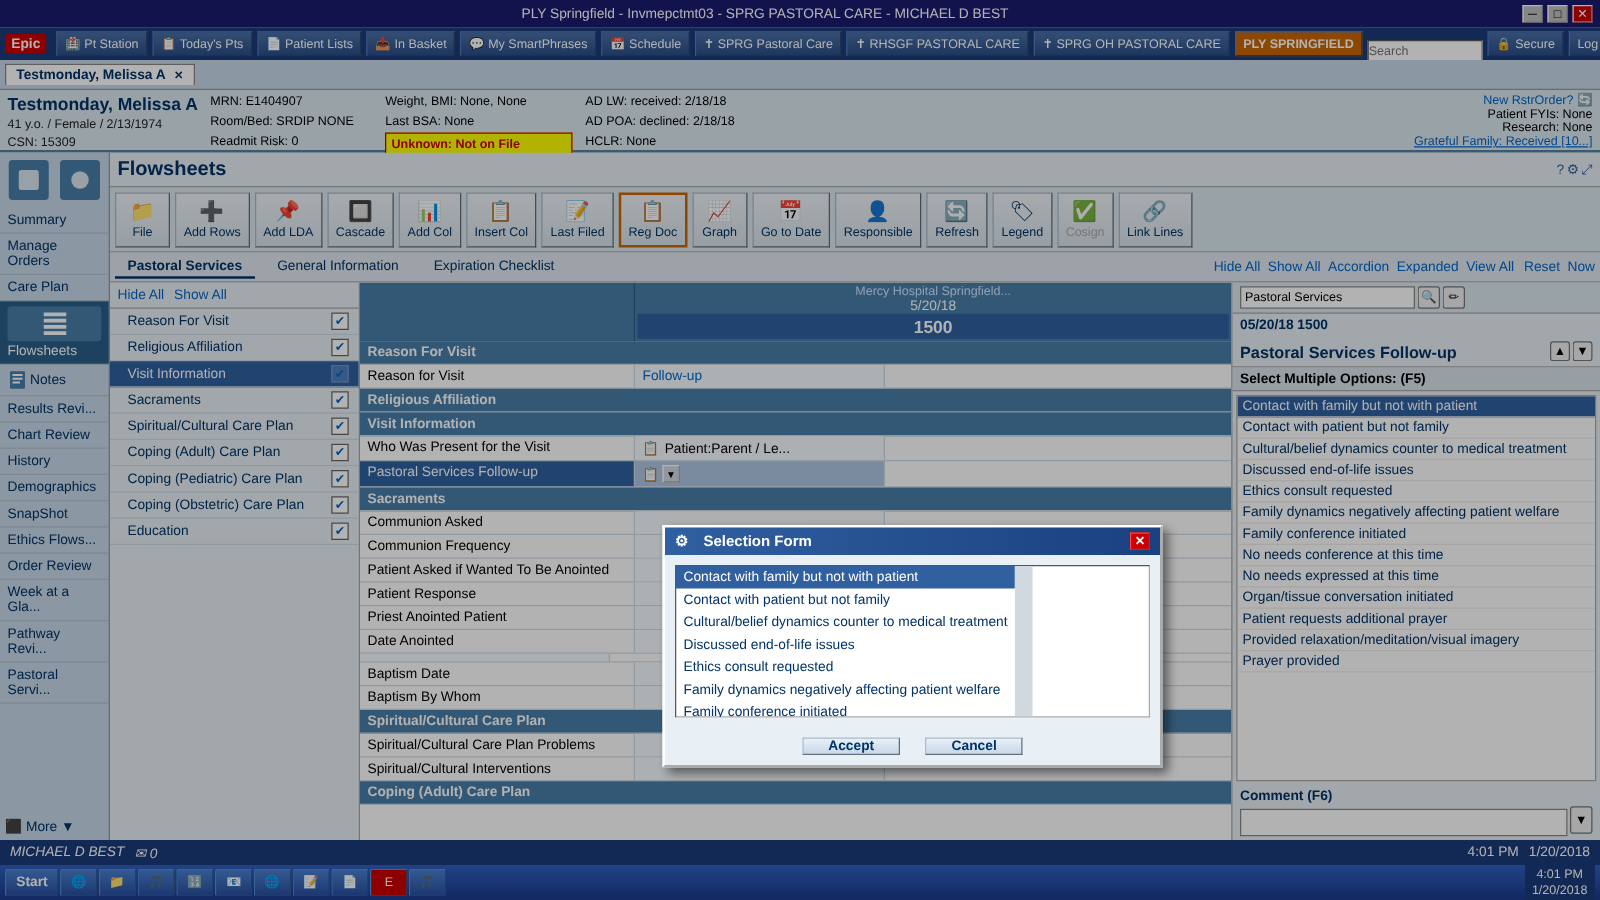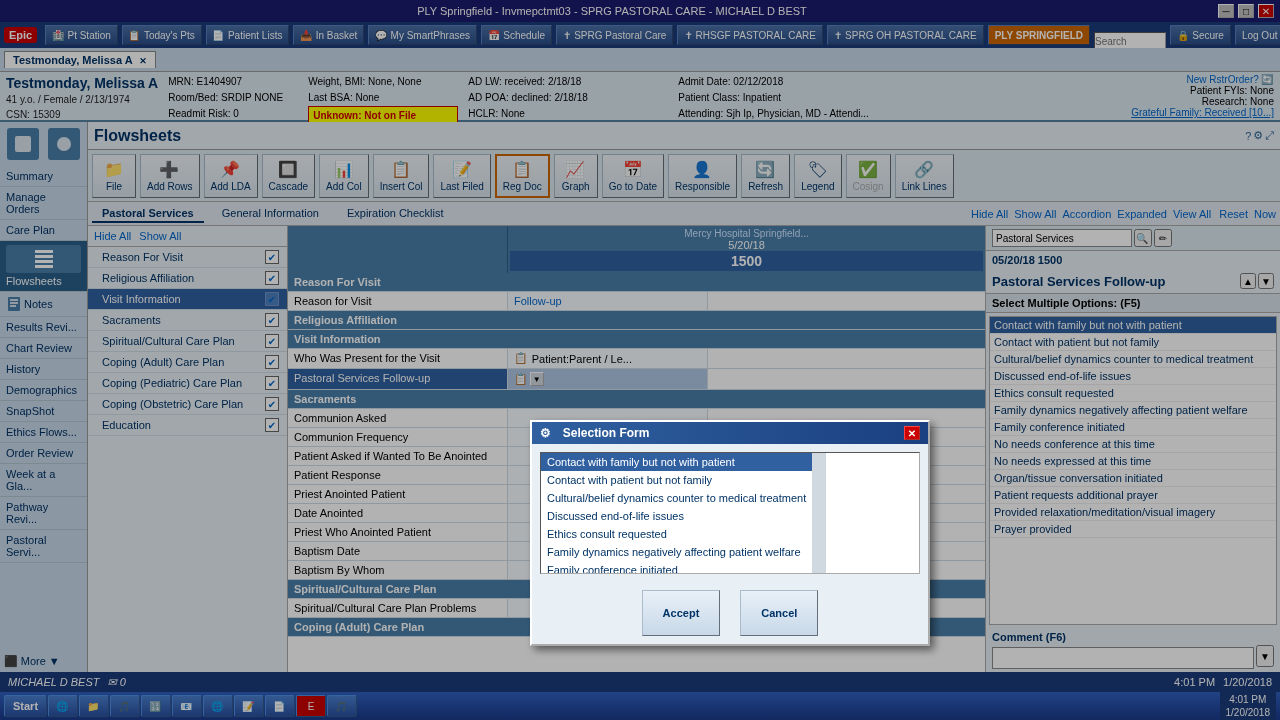--- a/index.html
+++ b/index.html
@@ -105,21 +105,21 @@
     .modal { background: #e8eff5; border: 2px outset #ffffff; box-shadow: 4px 4px 8px rgba(0,0,0,0.5); width: 400px; }
     .modal-title { background: linear-gradient(to right, #3060a0, #1a4080); color: white; padding: 4px 8px; display: flex; align-items: center; justify-content: space-between; font-size: 12px; font-weight: bold; }
     .modal-close { background: #cc0000; color: white; border: 1px outset #ff4444; width: 16px; height: 14px; cursor: pointer; display: flex; align-items: center; justify-content: center; font-size: 10px; font-weight: bold; }
     .modal-icon { margin-right: 6px; }
     .modal-list-container { margin: 8px; background: white; border: 1px inset #aaa; }
     .modal-list { height: 120px; overflow-y: auto; }
     .modal-list-item { padding: 3px 6px; font-size: 11px; color: #003366; cursor: pointer; }
     .modal-list-item.selected { background: #3060a0; color: white; }
     .modal-scrollbar { width: 14px; background: #d0d8e0; }
     .modal-buttons { display: flex; justify-content: center; gap: 20px; padding: 8px; }
-    .modal-btn { background: linear-gradient(to bottom, #e8f0f8, #c8d8e8); border: 1px outset #aabbcc; padding: 16px 20px; cursor: pointer; font-size: 11px; color: #003366; font-weight: bold; }
+    .modal-btn { background: linear-gradient(to bottom, #e8f0f8, #c8d8e8); border: 1px outset #aabbcc; padding: 0 20px; cursor: pointer; font-size: 11px; color: #003366; font-weight: bold; }
 
     
     .modal-list-outer { display: flex; }
 
     
     .status-bar { background: #1a3a7a; color: white; padding: 2px 8px; display: flex; align-items: center; justify-content: space-between; height: 20px; font-size: 11px; }
     .status-left { display: flex; gap: 8px; align-items: center; font-style: italic; }
     .status-right { display: flex; gap: 8px; align-items: center; }
 
     
@@ -147,21 +147,21 @@
   <button class="nav-btn">📋 Today's Pts</button>
   <button class="nav-btn">📄 Patient Lists</button>
   <button class="nav-btn">📥 In Basket</button>
   <button class="nav-btn">💬 My SmartPhrases</button>
   <button class="nav-btn">📅 Schedule</button>
   <button class="nav-btn">✝ SPRG Pastoral Care</button>
   <button class="nav-btn">✝ RHSGF PASTORAL CARE</button>
   <button class="nav-btn">✝ SPRG OH PASTORAL CARE</button>
   <div style="margin-left:auto;display:flex;gap:4px;align-items:center;">
     <button class="nav-btn" style="background:#cc6600;font-weight:bold;">PLY SPRINGFIELD</button>
-    <input type="text" style="height: 18px; font-size: 10px; width: 72px; border: 1px inset rgb(170, 170, 170); margin-top: 12px;" placeholder="Search">
+    <input type="text" style="height: 18px; font-size: 10px; width: 92px; border: 1px inset rgb(170, 170, 170); margin-top: 12px;" placeholder="Search">
     <button class="nav-btn">🔒 Secure</button>
     <button class="nav-btn">Log Out</button>
   </div>
 </div>
 
 <div class="patient-tabs">
   <div class="patient-tab active">
     <span>Testmonday, Melissa A</span>
     <span class="tab-close">✕</span>
   </div>
@@ -182,25 +182,20 @@
   <div class="info-col" style="min-width:150px;">
     <div>Weight, BMI: None, None</div>
     <div>Last BSA: None</div>
     <div class="allergy-box">Unknown: Not on File</div>
     <div>Code: Not on file</div>
   </div>
   <div class="info-col" style="min-width:200px;">
     <div>AD LW: received: 2/18/18</div>
     <div>AD POA: declined: 2/18/18</div>
     <div>HCLR: None</div>
-  </div>
-  <div class="info-col" style="min-width:200px;">
-    <div>Admit Date: 02/12/2018</div>
-    <div>Patient Class: Inpatient</div>
-    <div>Attending: Sjh Ip, Physician, MD - Attendi...</div>
   </div>
   <div class="right-info" style="min-width:200px;">
     <div style="color:#0066cc;cursor:pointer;">New RstrOrder? 🔄</div>
     <div>Patient FYIs: None</div>
     <div>Research: None</div>
     <div class="grateful-link">Grateful Family: Received [10...]</div>
   </div>
 </div>
 
 <div class="main-layout" style="height:calc(100vh - 22px - 26px - 24px - 50px - 20px - 28px);">
@@ -455,37 +450,40 @@
           </div>
           <div class="grid-row">
             <div class="grid-cell">Priest Anointed Patient</div>
             <div class="grid-cell value"></div>
           </div>
           <div class="grid-row">
             <div class="grid-cell">Date Anointed</div>
             <div class="grid-cell value"></div>
           </div>
           <div class="grid-row">
-            <div class="grid-cell">Priest Who Anointed Patient</div>
             <div class="grid-cell value"></div>
           </div>
           <div class="grid-row">
             <div class="grid-cell">Baptism Date</div>
             <div class="grid-cell value"></div>
           </div>
           <div class="grid-row">
             <div class="grid-cell">Baptism By Whom</div>
             <div class="grid-cell value"></div>
           </div>
 
           <div class="grid-row section-header">
             <div style="padding:3px 6px;color:white;font-size:11px;font-weight:bold;">Spiritual/Cultural Care Plan</div>
           </div>
           <div class="grid-row">
             <div class="grid-cell">Spiritual/Cultural Care Plan Problems</div>
+            <div class="grid-cell value"></div>
+          </div>
+          <div class="grid-row">
+            <div class="grid-cell">Spiritual/Cultural Interventions</div>
             <div class="grid-cell value"></div>
           </div>
 
           <div class="grid-row section-header">
             <div style="padding:3px 6px;color:white;font-size:11px;font-weight:bold;">Coping (Adult) Care Plan</div>
           </div>
         </div>
       </div>
 
       <div class="pastoral-right" style="width:295px;">

